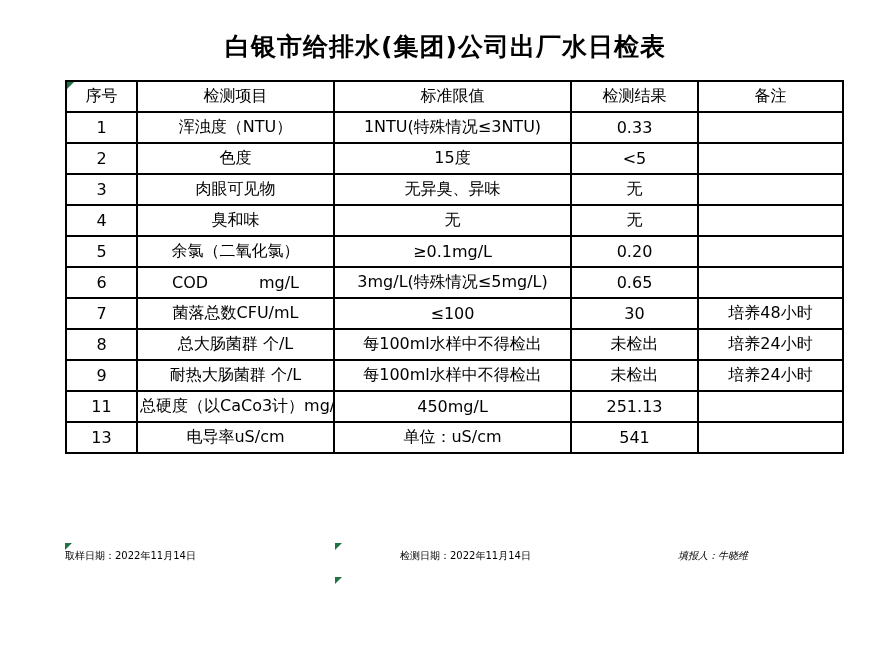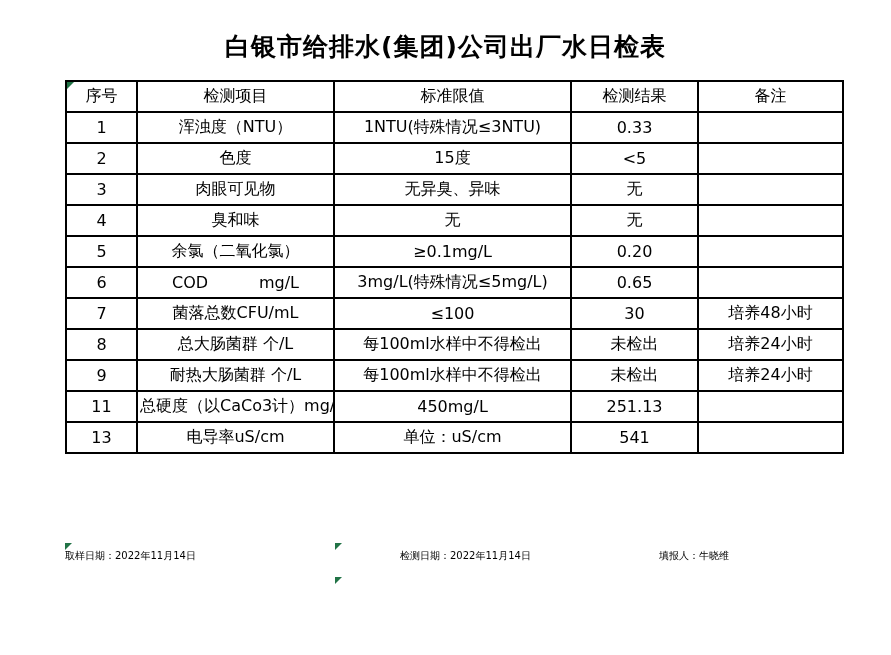--- a/index.html
+++ b/index.html
@@ -40,21 +40,21 @@
   }
   .footer-line span{
     position:absolute;
     top:549px;
     font-size:10px;
     white-space:pre;
     text-align:right;
   }
   .f-sampling{left:65px;}
   .f-testdate{left:400px;}
-  .f-reporter{left:659px;}
+  .f-reporter{left:678px;font-style:italic;}
   .flag{
     position:absolute;
     width:0;height:0;
     border-style:solid;
     border-width:7px 7px 0 0;
     border-color:#217346 transparent transparent transparent;
   }
   .flag-1{left:67px;top:82px;}
   .flag-2{left:65px;top:543px;}
   .flag-3{left:335px;top:543px;}

